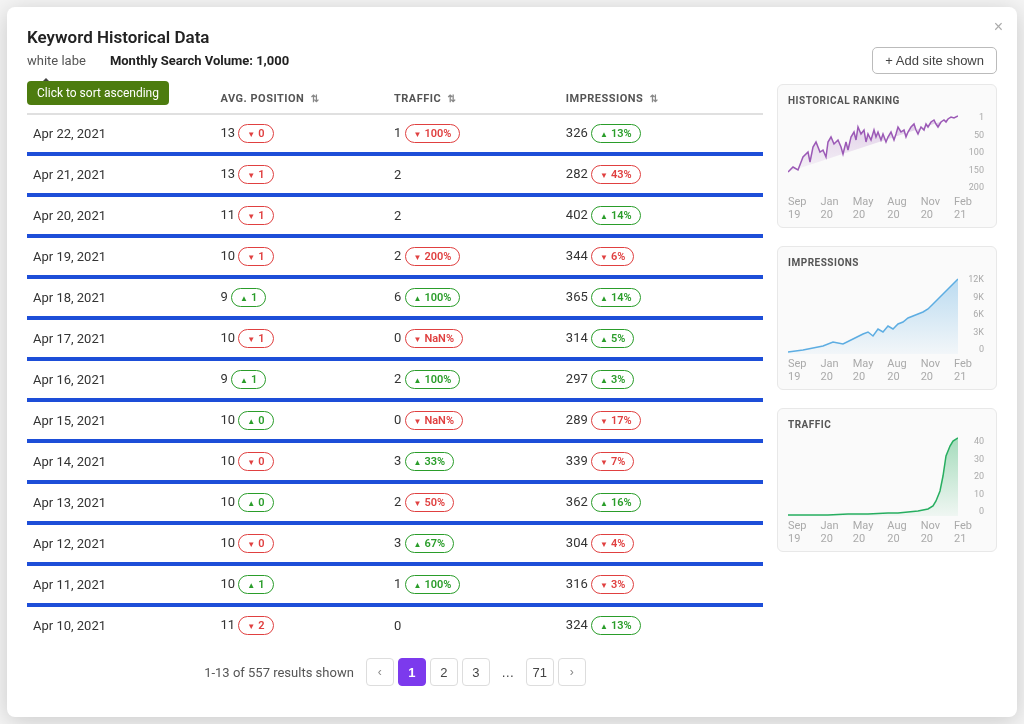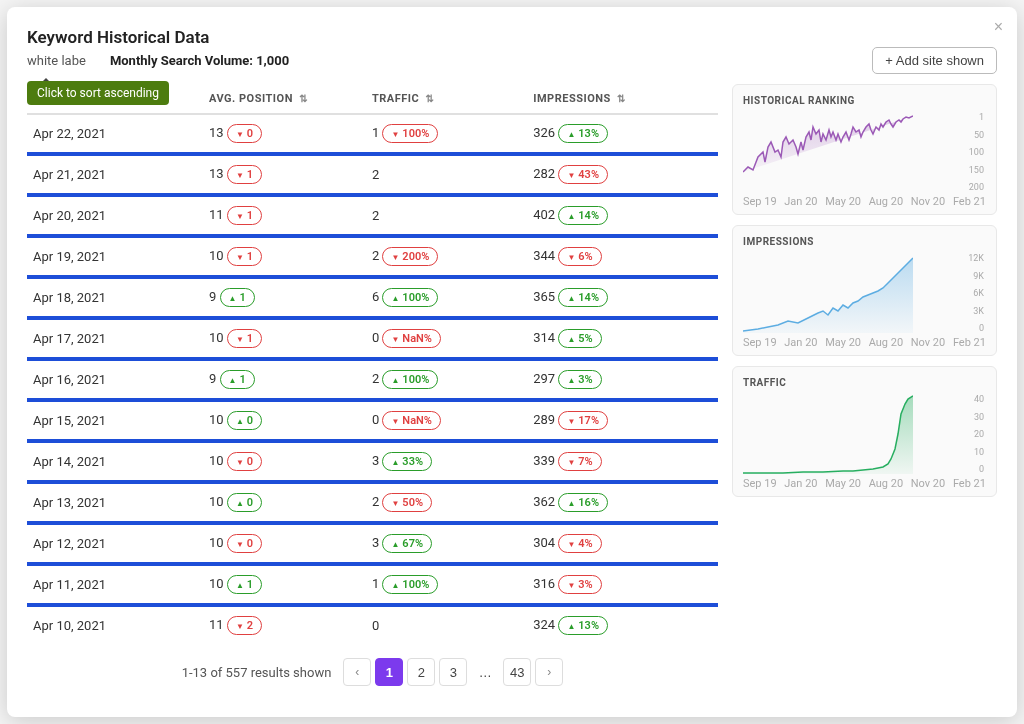--- a/index.html
+++ b/index.html
@@ -164,24 +164,24 @@
       color: #444;
     }
     .page-btn.active {
       background: #7c3aed;
       color: #fff;
       border-color: #7c3aed;
       font-weight: 700;
     }
     .page-btn.nav { font-size: 12px; color: #888; }
     .sidebar {
-      width: 265px;
+      width: 220px;
       display: flex;
       flex-direction: column;
-      gap: 10px;
+      gap: 18px;
     }
     .chart-card {
       border: 1px solid #e8e8e8;
       border-radius: 6px;
       padding: 10px 10px 6px 10px;
       background: #fafafa;
     }
     .chart-title {
       font-size: 10px;
       font-weight: 700;
@@ -331,21 +331,21 @@
           </tbody>
       </table>
 
       <div class="pagination">
         <span class="info">1-13 of 557 results shown</span>
         <button class="page-btn nav">‹</button>
         <button class="page-btn active">1</button>
         <button class="page-btn">2</button>
         <button class="page-btn">3</button>
         <button class="page-btn" style="border:none;background:none;cursor:default;">…</button>
-        <button class="page-btn">43</button>
+        <button class="page-btn">71</button>
         <button class="page-btn nav">›</button>
       </div>
     </div>
 
     <div class="sidebar">
 
       <div class="chart-card">
         <div class="chart-title">HISTORICAL RANKING</div>
         <div class="chart-area">
           <div class="y-labels">

